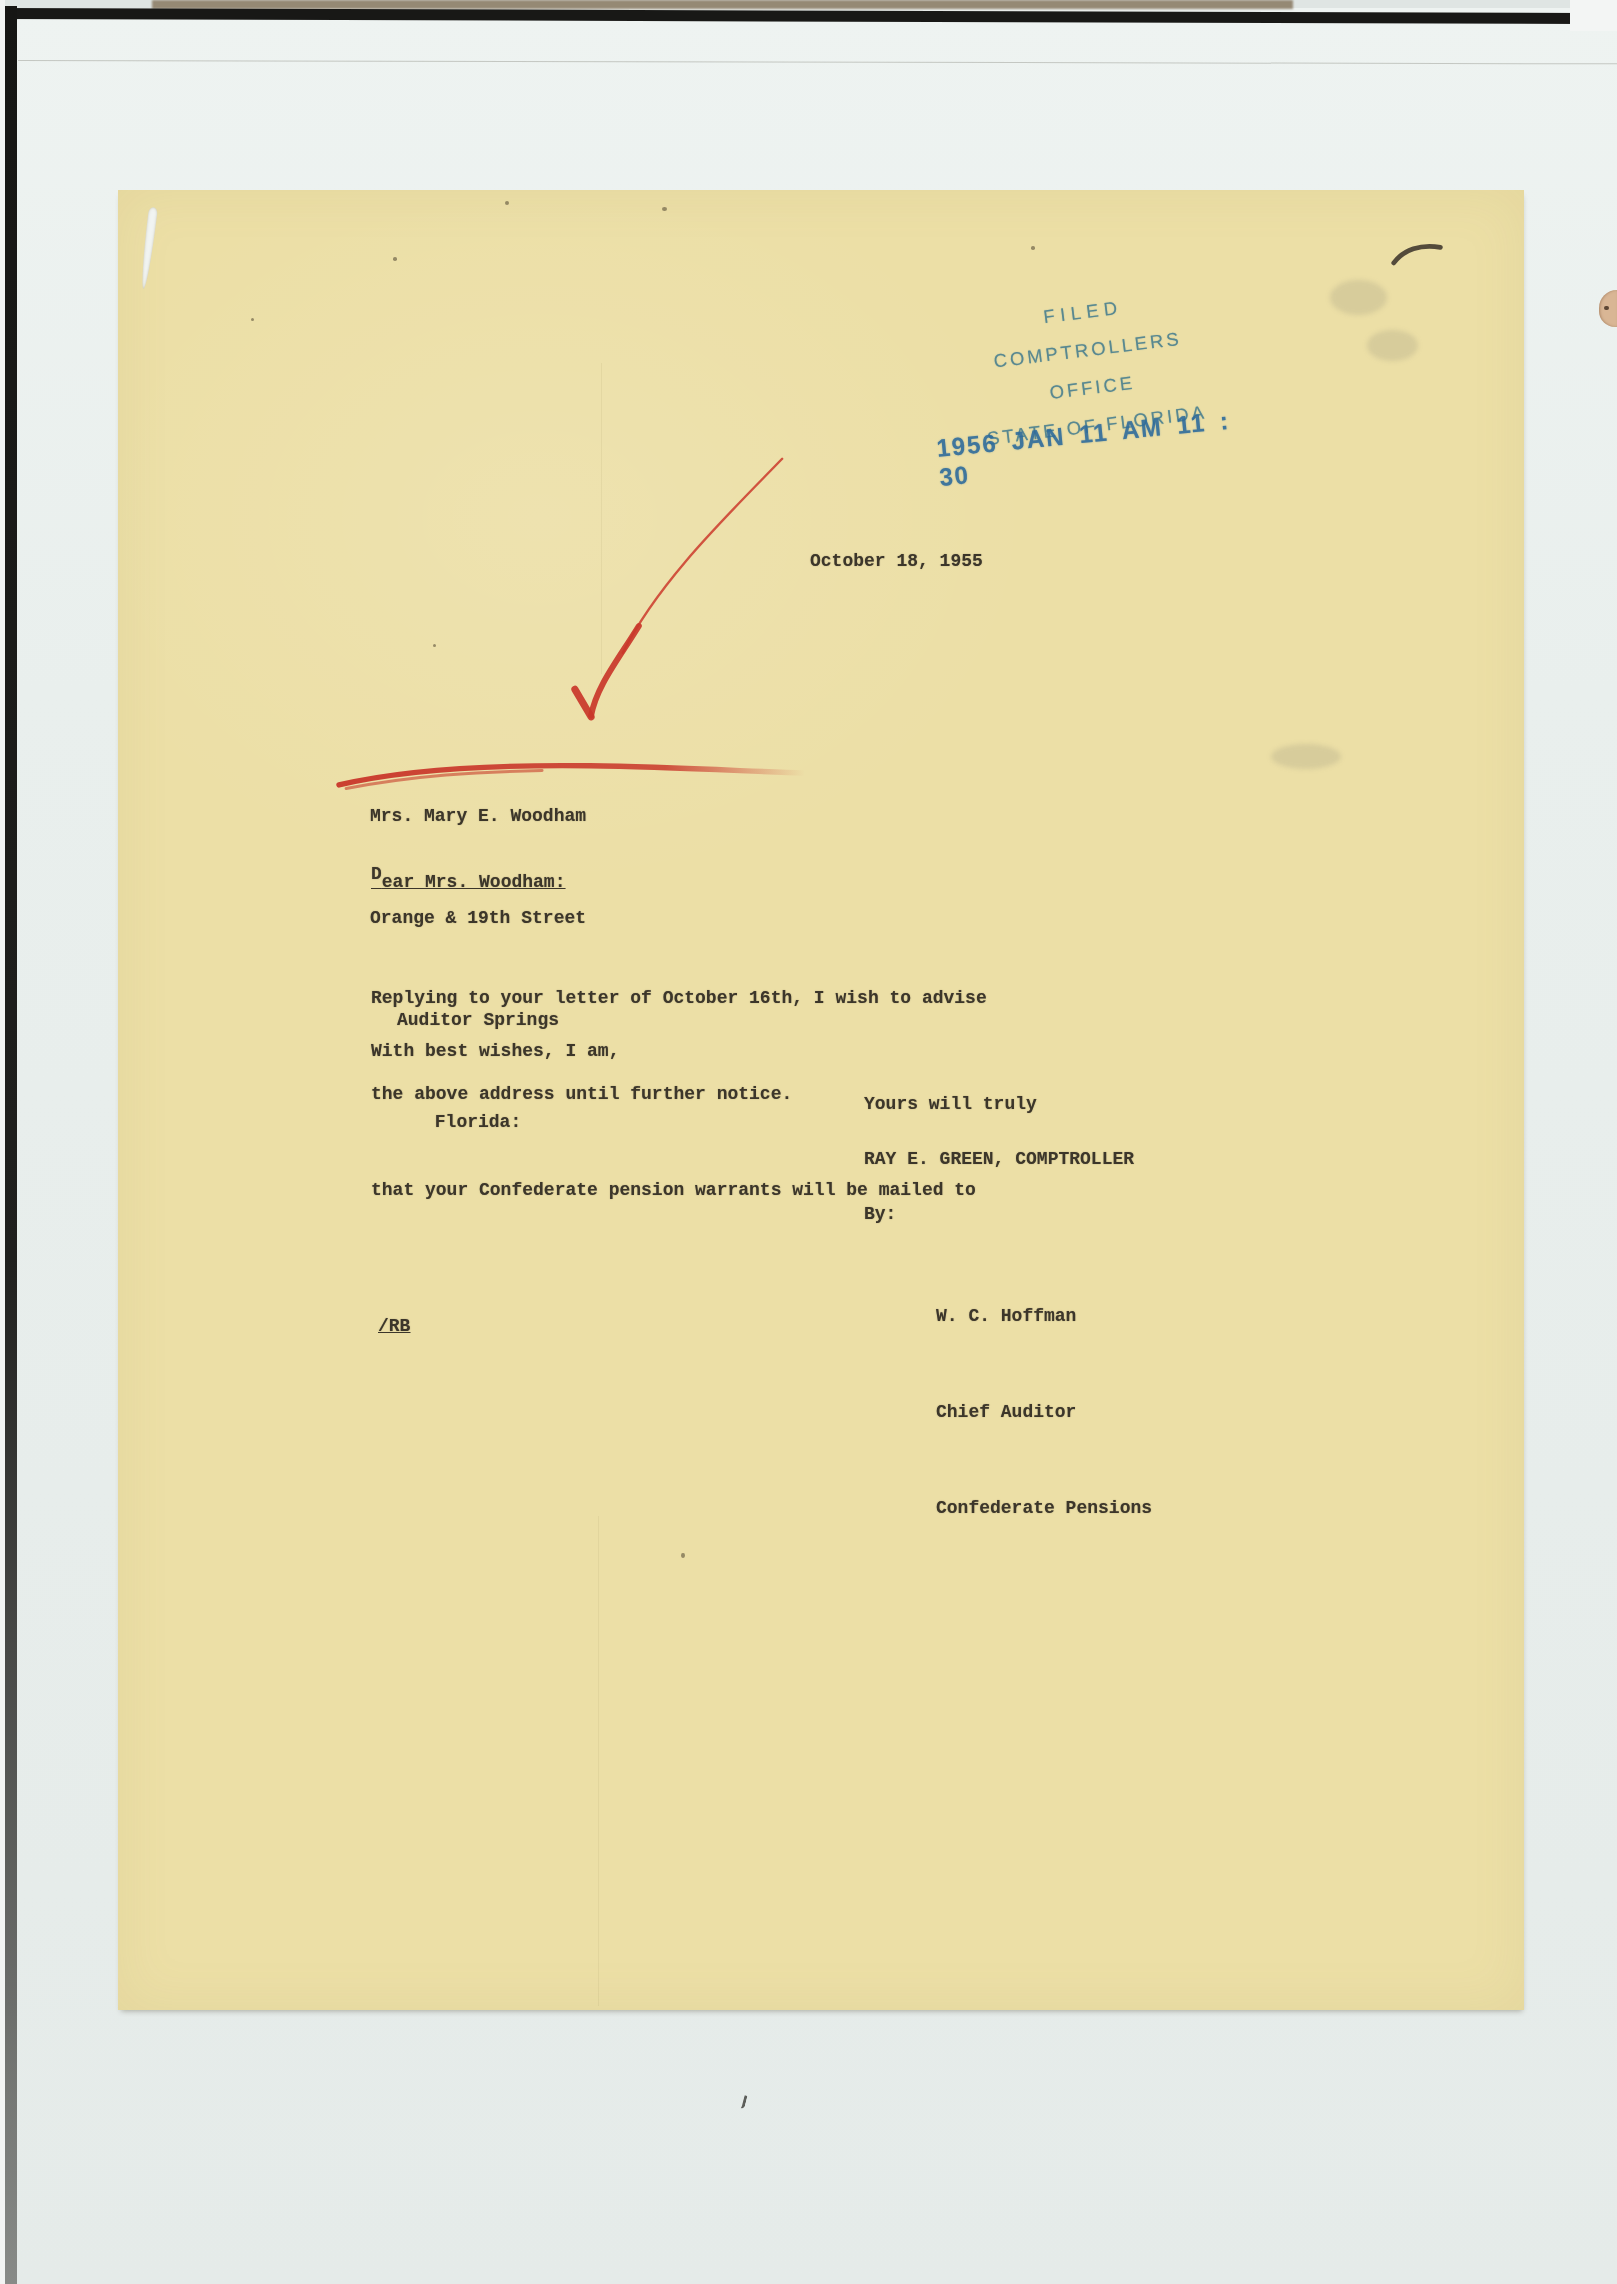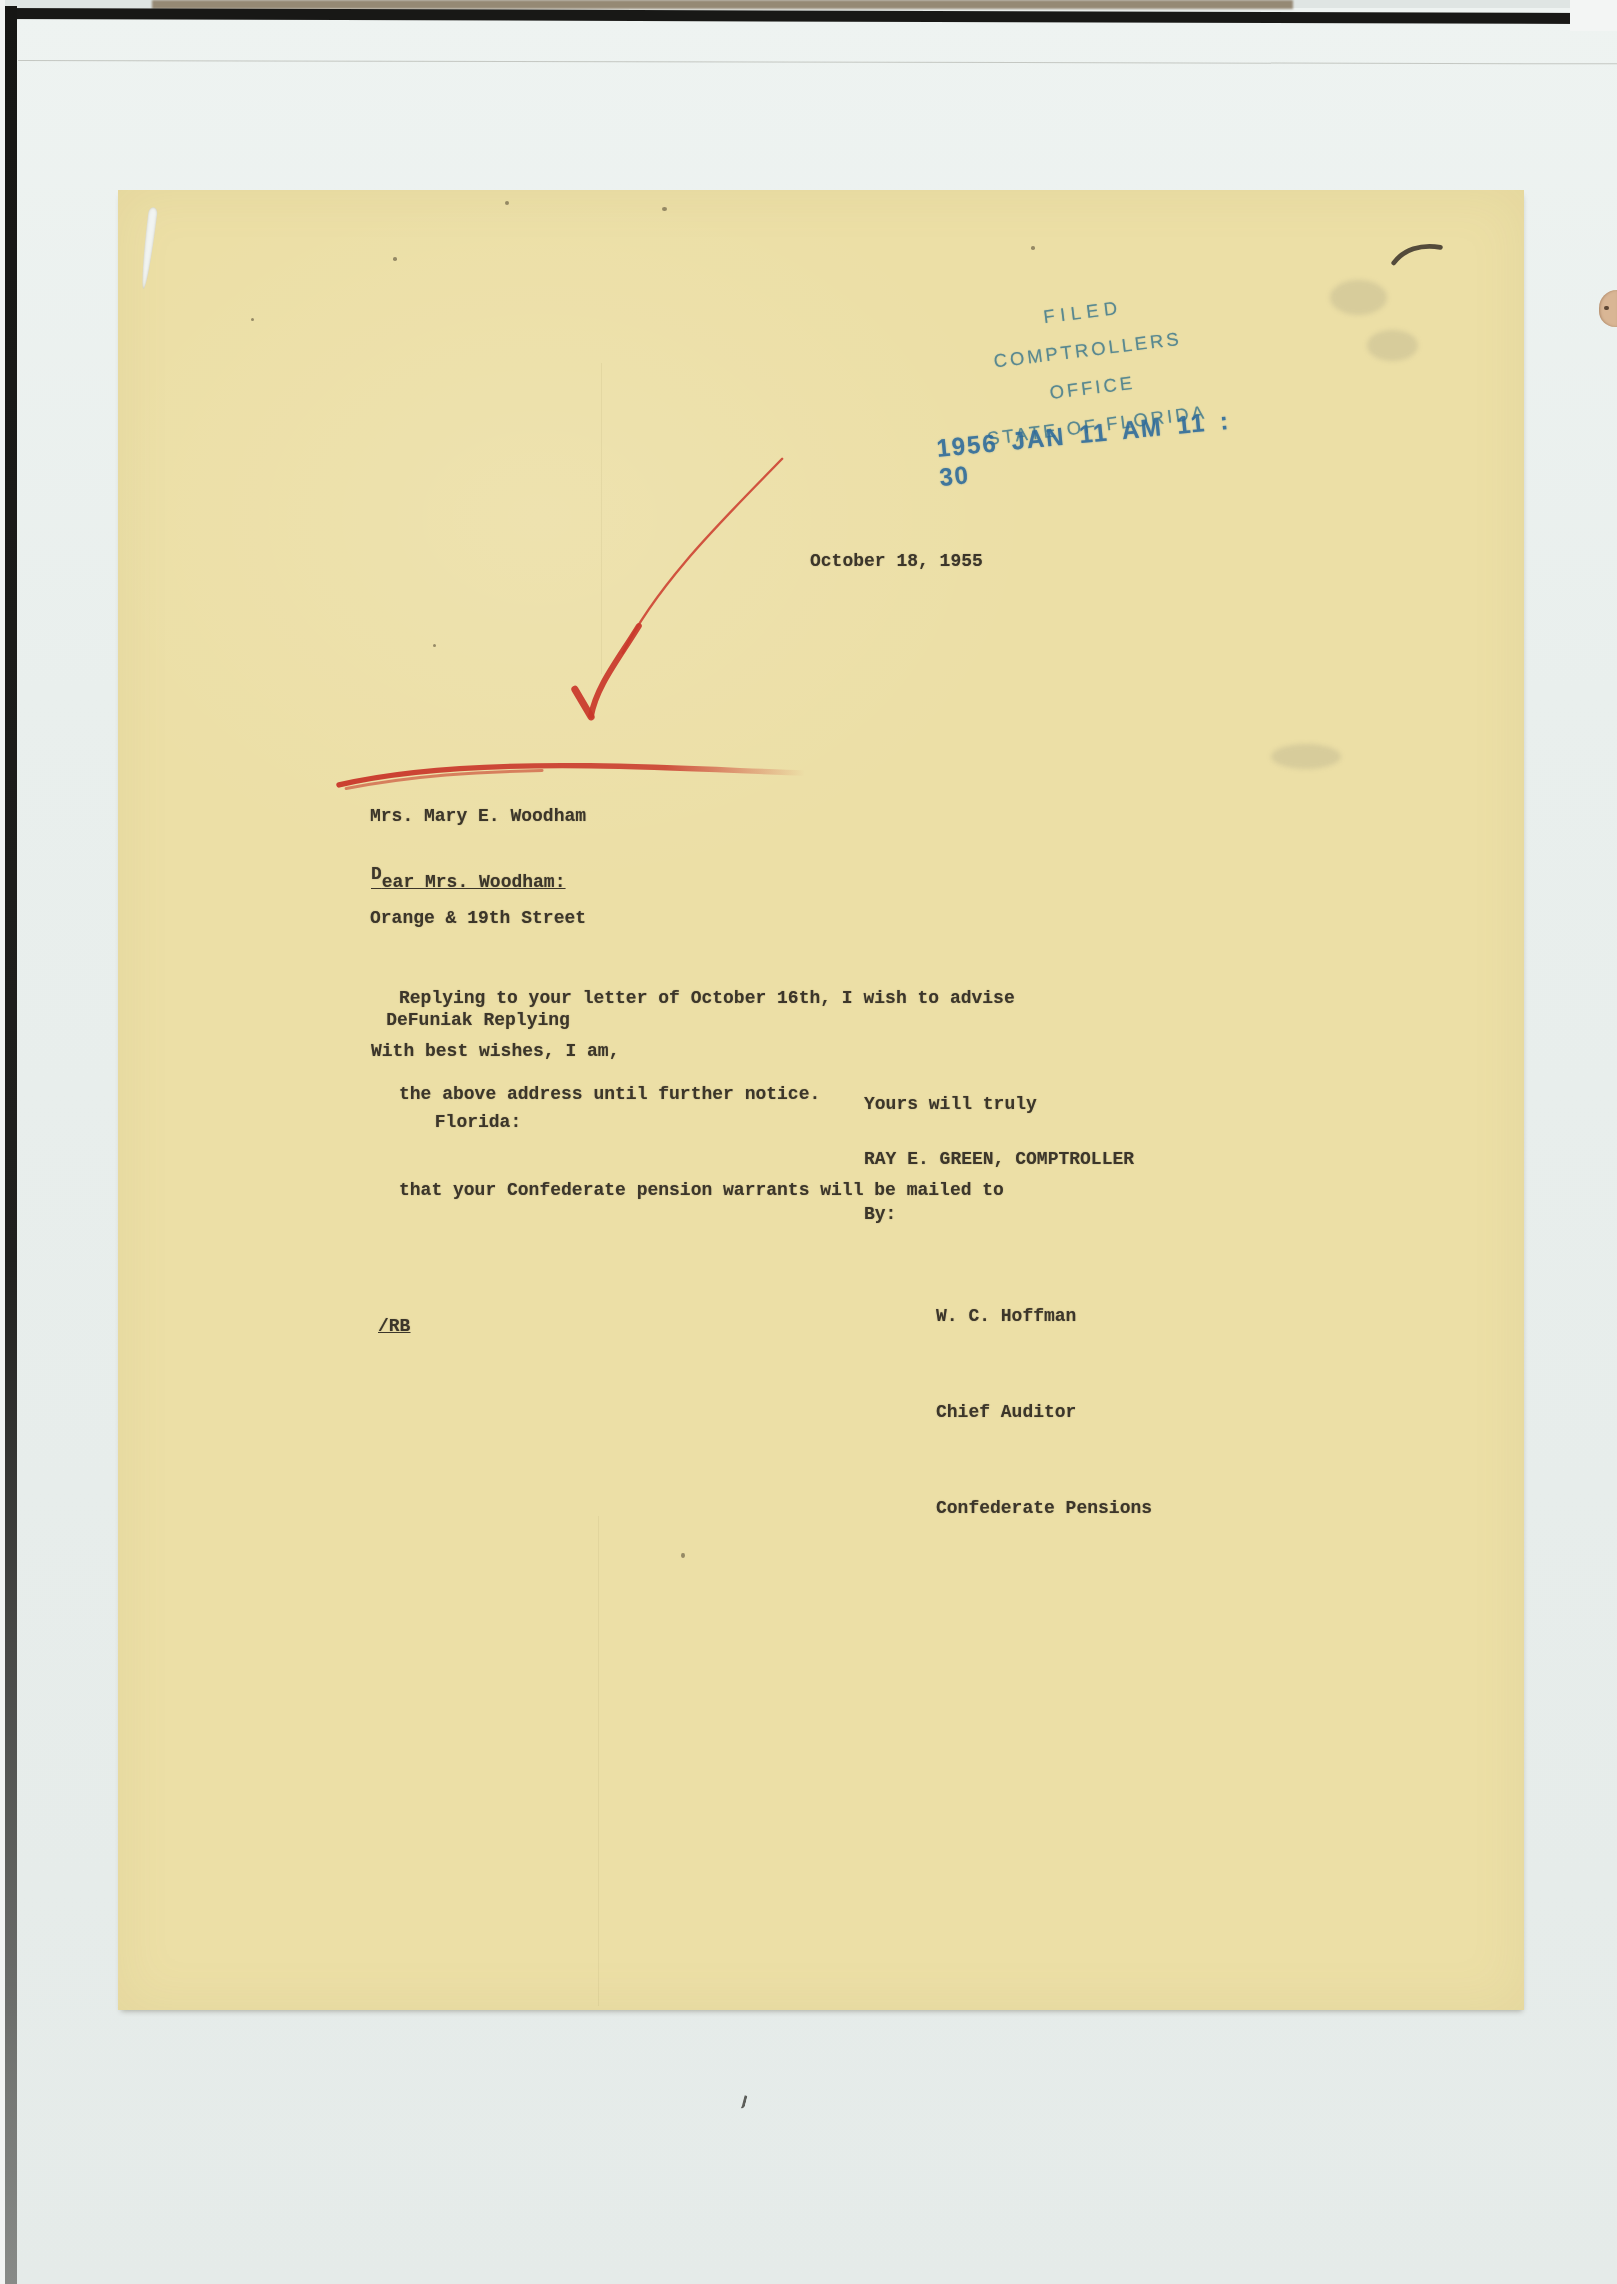--- a/index.html
+++ b/index.html
@@ -97,27 +97,27 @@
       <div>COMPTROLLERS OFFICE</div>
       <div>STATE OF FLORIDA</div>
     </div>
     <div class="received-stamp">1956 JAN 11  AM 11 : 30</div>
 
     <div class="typed" style="left:692px;top:361px;">October 18, 1955</div>
 
     <div class="typed lh57" style="left:252px;top:541px;text-align:center;">
       <div>Mrs. Mary E. Woodham</div>
       <div>Orange &amp; 19th Street</div>
-      <div>DeFuniak Replying</div>
+      <div>Auditor Springs</div>
       <div>Florida:</div>
     </div>
 
     <div class="typed" style="left:253px;top:682px;text-decoration:underline;"><span class="raised">D</span><span>ear Mrs. Woodham:</span></div>
 
-    <div class="typed lh54" style="left:253px;top:728px;margin-left:28px;">
+    <div class="typed lh54" style="left:253px;top:728px;">
       <div>Replying to your letter of October 16th, I wish to advise</div>
       <div>the above address until further notice.</div>
       <div>that your Confederate pension warrants will be mailed to</div>
     </div>
 
     <div class="typed" style="left:253px;top:851px;">With best wishes, I am,</div>
 
     <div class="typed" style="left:746px;top:904px;">Yours will truly</div>
     <div class="typed" style="left:746px;top:959px;">RAY E. GREEN, COMPTROLLER</div>
     <div class="typed" style="left:746px;top:1014px;">By:</div>

